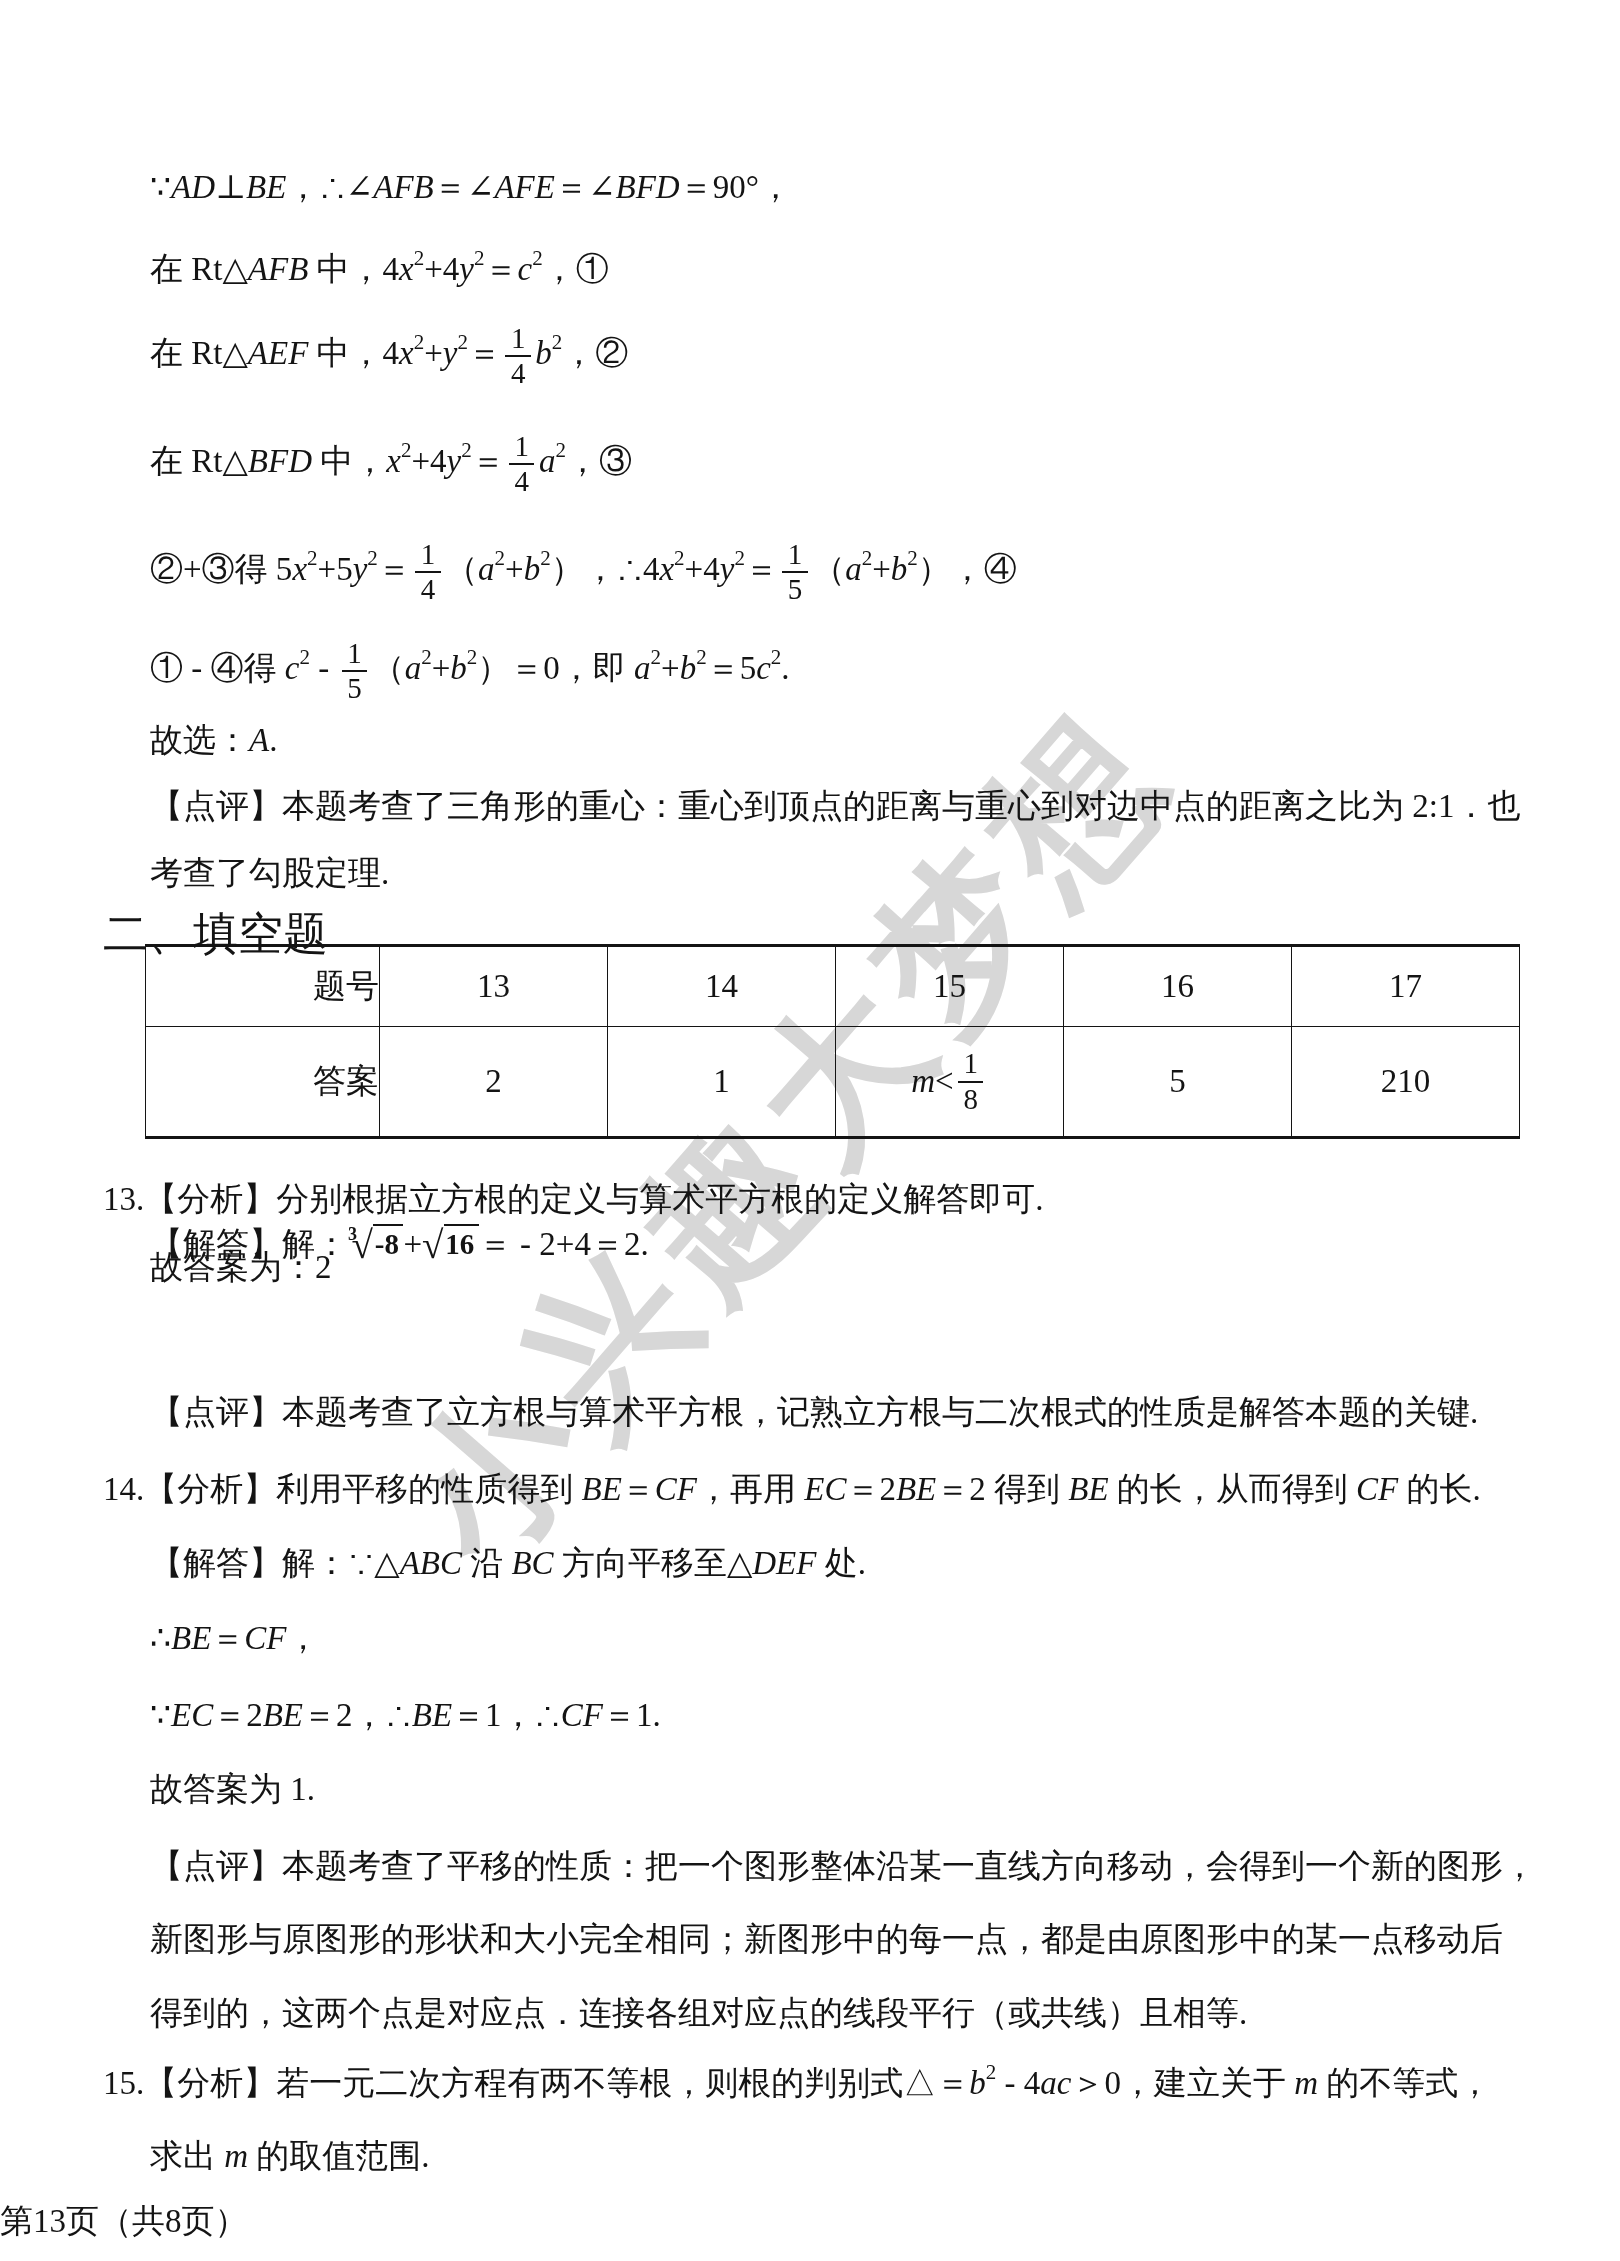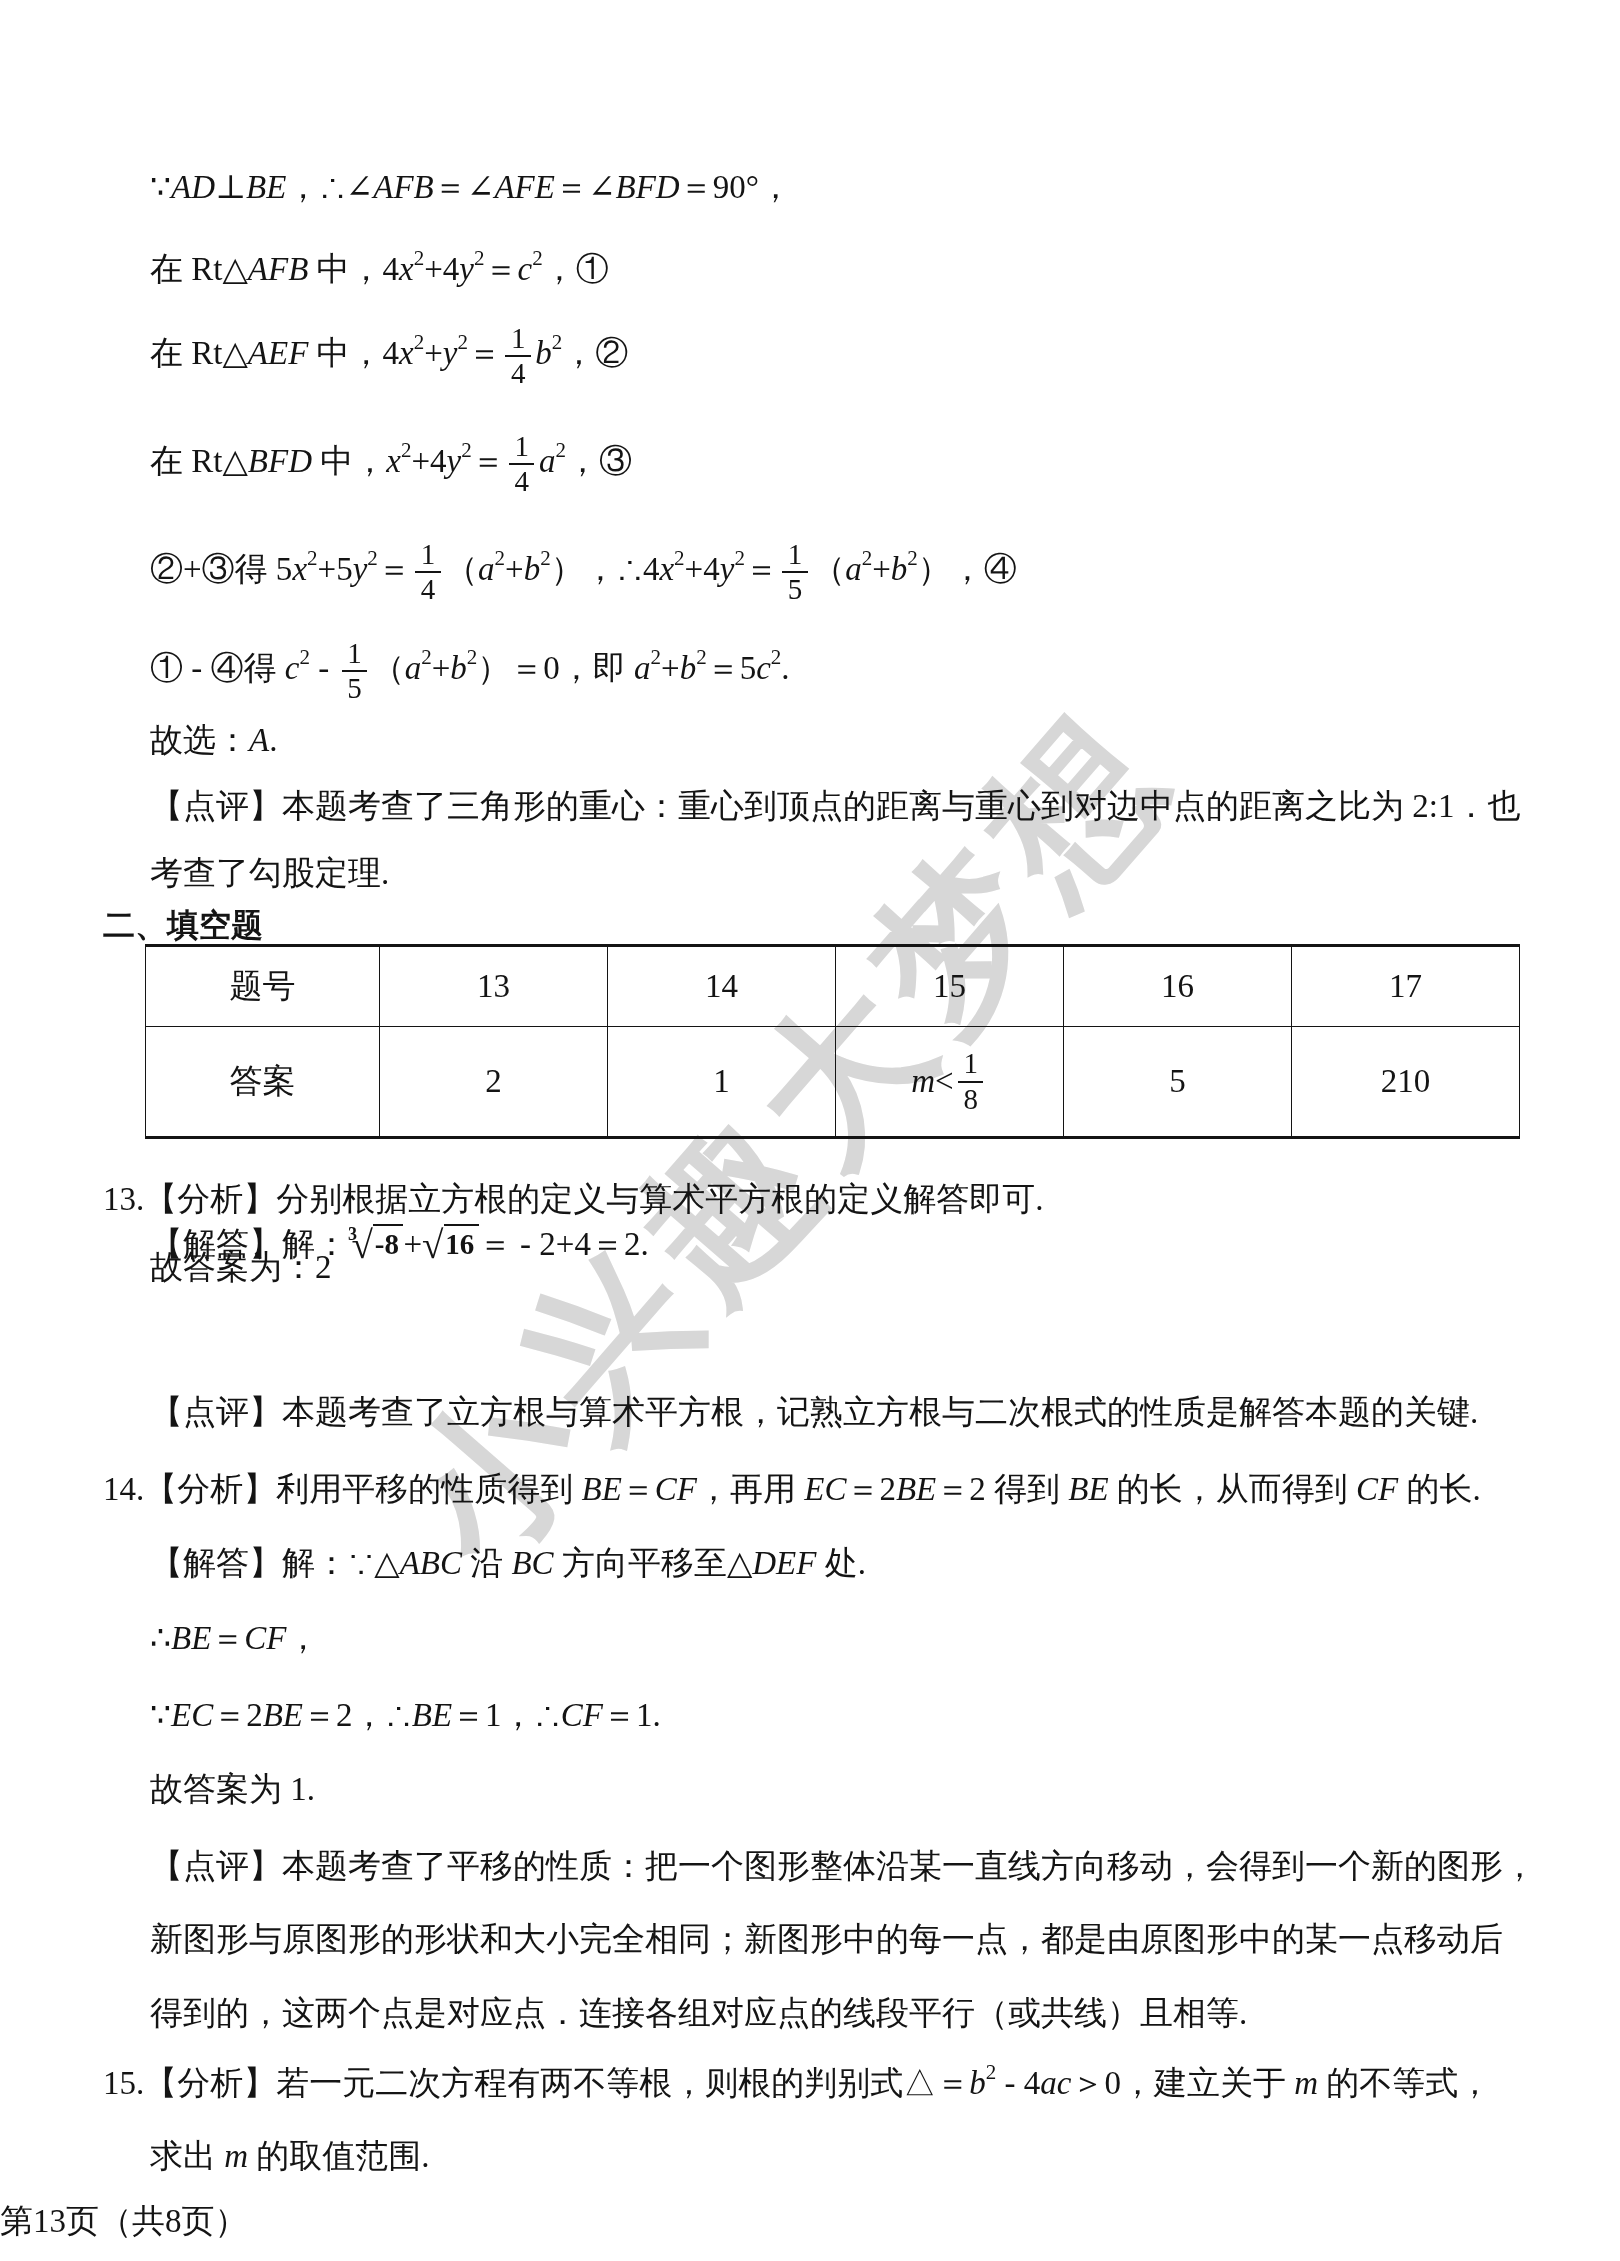--- a/index.html
+++ b/index.html
@@ -26,22 +26,22 @@
     position:absolute;
     left:150px;
     font-size:33px;
     line-height:1.22;
     white-space:pre;
   }
   .line.num{left:103px;font-family:Liberation Serif, serif;}
   .heading{
     position:absolute;
     left:103px;
-    font-size:32px;
-    font-weight:bold;
+    font-size:45px;
+    font-weight:normal;
     white-space:pre;
   }
   .it{font-style:italic;}
   .sup{font-size:21px;vertical-align:14.5px;}
   .frac{display:inline-block;vertical-align:middle;text-align:center;margin:0 4.5px;}
   .frac .fn,.frac .fd{display:block;font-size:29px;line-height:1.15;padding:0 5.4px;}
   .frac .fd{border-top:2.3px solid #141414;}
   .root{display:inline-block;white-space:nowrap;vertical-align:-2.7px;font-weight:bold;}
   .ridx{display:inline-block;font-size:18px;vertical-align:18px;margin-right:-5.4px;}
   .rsign{font-size:39px;}
@@ -56,21 +56,21 @@
   }
   table.answers td{
     border:1.8px solid #141414;
     text-align:center;
     vertical-align:middle;
     font-size:33px;
     padding:0;
   }
   table.answers tr.qrow td{height:79px;border-top-width:3.6px;}
   table.answers tr.arow td{height:109px;border-bottom-width:3.6px;margin-top:27px;}
-  table.answers td.c0{width:233px;}
+  table.answers td.c0{width:233px;text-align:right;}
   .acell{display:flex;align-items:center;justify-content:center;}
   .footer{
     position:absolute;
     left:0;top:2199px;
     width:100%;
     text-align:left;
     font-size:33px;
     white-space:pre;
   }
 </style>

